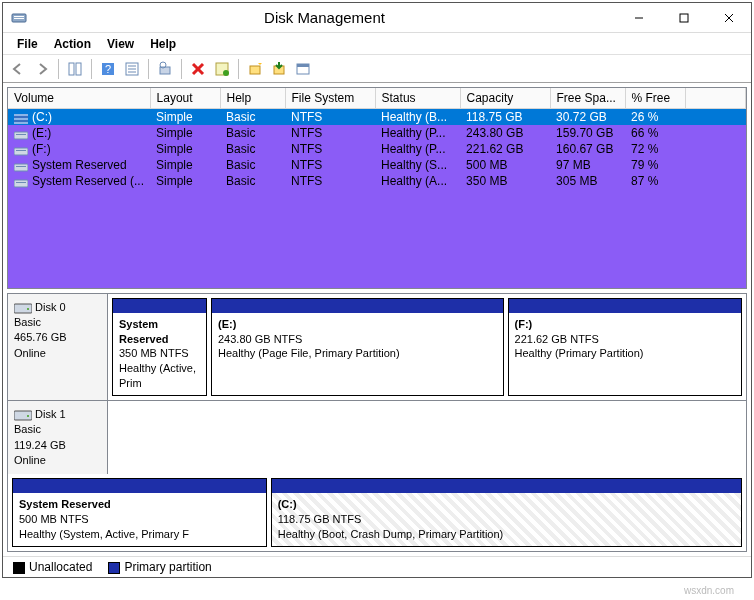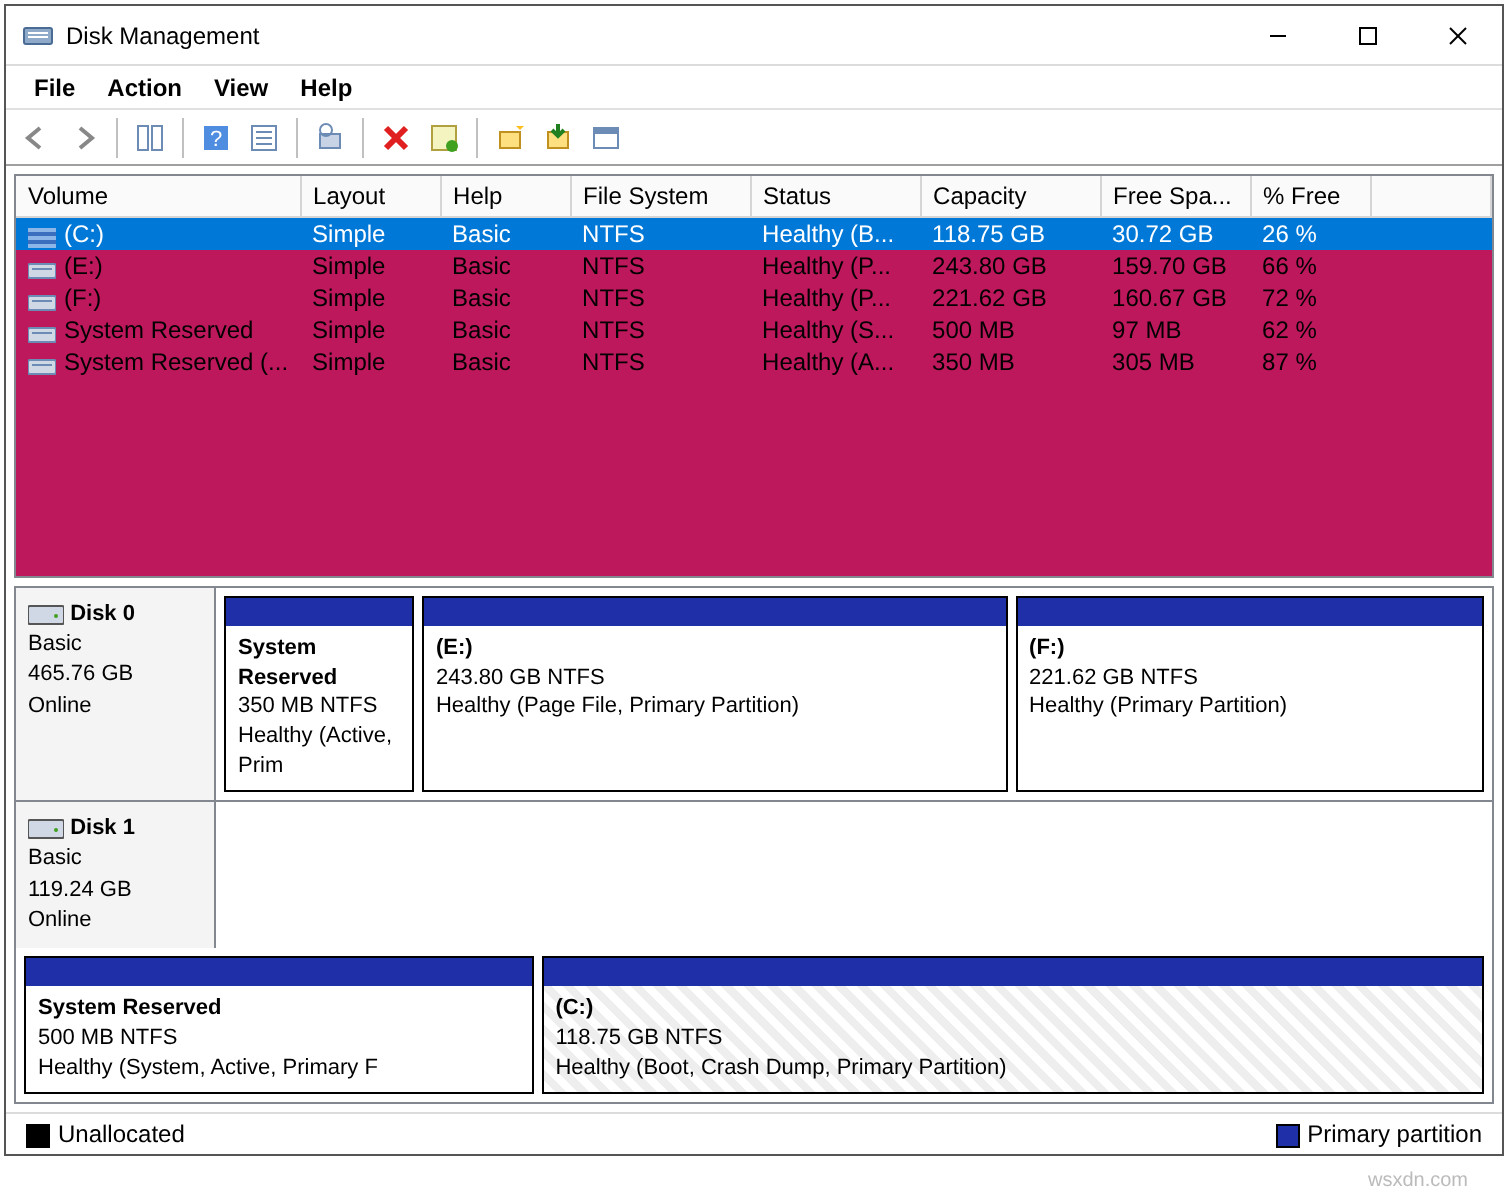--- a/index.html
+++ b/index.html
@@ -1,50 +1,50 @@
 <!DOCTYPE html>
 <html><head>
 <meta charset="utf-8">
 <style>
   * { box-sizing: border-box; }
   body { margin: 0; font-family: "Segoe UI", Tahoma, sans-serif; font-size: 12px; color: #000; background: #fff; width: 754px; }
   .window { border: 1px solid #555; width: 750px; margin: 2px; background: #fff; }
   .titlebar { display: flex; align-items: center; height: 30px; border-bottom: 1px solid #dcdcdc; padding: 0 0 0 8px; }
   .titlebar-icon { width: 16px; height: 16px; margin-right: 6px; display: inline-block; }
   .titlebar-icon svg { width:16px; height:16px; }
-  .titlebar-title { flex: 1; font-size: 12px; }
+  .titlebar-title { flex: 1; font-size: 15px; text-align: center; }
   .win-btn { width: 45px; height: 28px; display: flex; align-items: center; justify-content: center; }
   .win-btn svg { width: 10px; height: 10px; }
   .menubar { display: flex; height: 22px; align-items: center; padding-left: 6px; border-bottom: 1px solid #e0e0e0; }
   .menu-item { padding: 3px 8px; font-weight: bold; }
   .toolbar { display: flex; height: 28px; align-items: center; padding-left: 4px; border-bottom: 1px solid #a0a0a0; gap: 2px; }
   .tool-btn { width: 22px; height: 22px; display: flex; align-items:center; justify-content:center; border: 1px solid transparent; }
   .tool-sep { width: 1px; height: 20px; background: #c0c0c0; margin: 0 3px; }
   .tool-btn svg { width:16px; height:16px; }
   .content { display: flex; flex-direction: column; height: 494px; }
-  .volume-grid-wrap { flex: 1; border: 1px solid #828790; margin: 4px; overflow: auto; background: #be185d; }
+  .volume-grid-wrap { flex: 1; border: 1px solid #828790; margin: 4px; overflow: auto; background: #8b5cf6; }
   table.volumes { width: 100%; border-collapse: collapse; font-size: 12px; }
   table.volumes th { text-align: left; font-weight: normal; background: #fff; border-right: 1px solid #d5d5d5; border-bottom: 1px solid #d5d5d5; padding: 3px 6px; position: sticky; top:0; background:#fafafa; }
   table.volumes td { padding: 1px 6px; white-space: nowrap; }
   tr.selected td { background: #0078d7; color: #fff; }
   .vol-icon { width: 14px; height: 10px; display: inline-block; vertical-align: middle; margin-right: 4px; }
   .vol-icon svg { width:14px; height:10px; }
   .disk-pane { border: 1px solid #828790; margin: 0 4px 4px 4px; }
   .disk-row { display: flex; border-bottom: 1px solid #828790; min-height: 90px; }
   .disk-row:last-child { border-bottom: none; flex-direction: column; }
   .disk-label-cell { width: 100px; border-right: 1px solid #828790; padding: 6px; background: #f4f4f4; font-size: 11px; line-height: 1.4; }
   .disk-label-cell .disk-icon { width:18px; height:12px; display:inline-block; vertical-align:middle; }
-  .disk-label-cell b { font-weight: bold; margin-top: 16px; }
+  .disk-label-cell b { font-weight: normal; margin-top: 16px; }
   .disk-parts { flex: 1; display: flex; padding: 4px; gap: 4px; }
   .partition { border: 1px solid #000; flex: 1; display: flex; flex-direction: column; background: #fff; font-size: 11px; }
   .part-head { height: 14px; background: #1e2fa8; }
   .part-body { padding: 4px 6px; line-height: 1.35; }
   .part-body b { font-weight: bold; }
   .partition.hatched .part-body { background: repeating-linear-gradient(45deg, #fff, #fff 4px, #eee 4px, #eee 8px); }
-  .legend { padding: 3px 10px; display: flex; align-items: center; gap: 16px; font-size: 12px; border-top: 1px solid #dcdcdc; justify-content: space-between; }
+  .legend { padding: 3px 10px; display: flex; align-items: center; gap: 16px; font-size: 12px; border-top: 1px solid #dcdcdc; }
   .swatch { width: 12px; height: 12px; display: inline-block; vertical-align: middle; margin-right: 4px; border:1px solid #000;}
   .swatch.black { background:#000; }
   .swatch.blue { background:#1e2fa8; }
   .watermark{ position:absolute; right:20px; bottom:4px; color:#bbb; font-size:10px;}
 </style>
 </head>
 <body>
 
 <div class="window">
 
@@ -222,21 +222,21 @@
               <td><span class="vol-icon"><svg viewBox="0 0 14 10">
                     <rect x="0" y="2" width="14" height="7" rx="1" fill="#cfd8e4" stroke="#6c8bb5"></rect>
                     <rect x="2" y="4" width="10" height="1" fill="#6c8bb5"></rect>
                   </svg></span>System Reserved</td>
               <td>Simple</td>
               <td>Basic</td>
               <td>NTFS</td>
               <td>Healthy (S...</td>
               <td>500 MB</td>
               <td>97 MB</td>
-              <td>62 %</td>
+              <td>79 %</td>
               <td></td>
             </tr>
             <tr>
               <td><span class="vol-icon"><svg viewBox="0 0 14 10">
                     <rect x="0" y="2" width="14" height="7" rx="1" fill="#cfd8e4" stroke="#6c8bb5"></rect>
                     <rect x="2" y="4" width="10" height="1" fill="#6c8bb5"></rect>
                   </svg></span>System Reserved (...</td>
               <td>Simple</td>
               <td>Basic</td>
               <td>NTFS</td>

